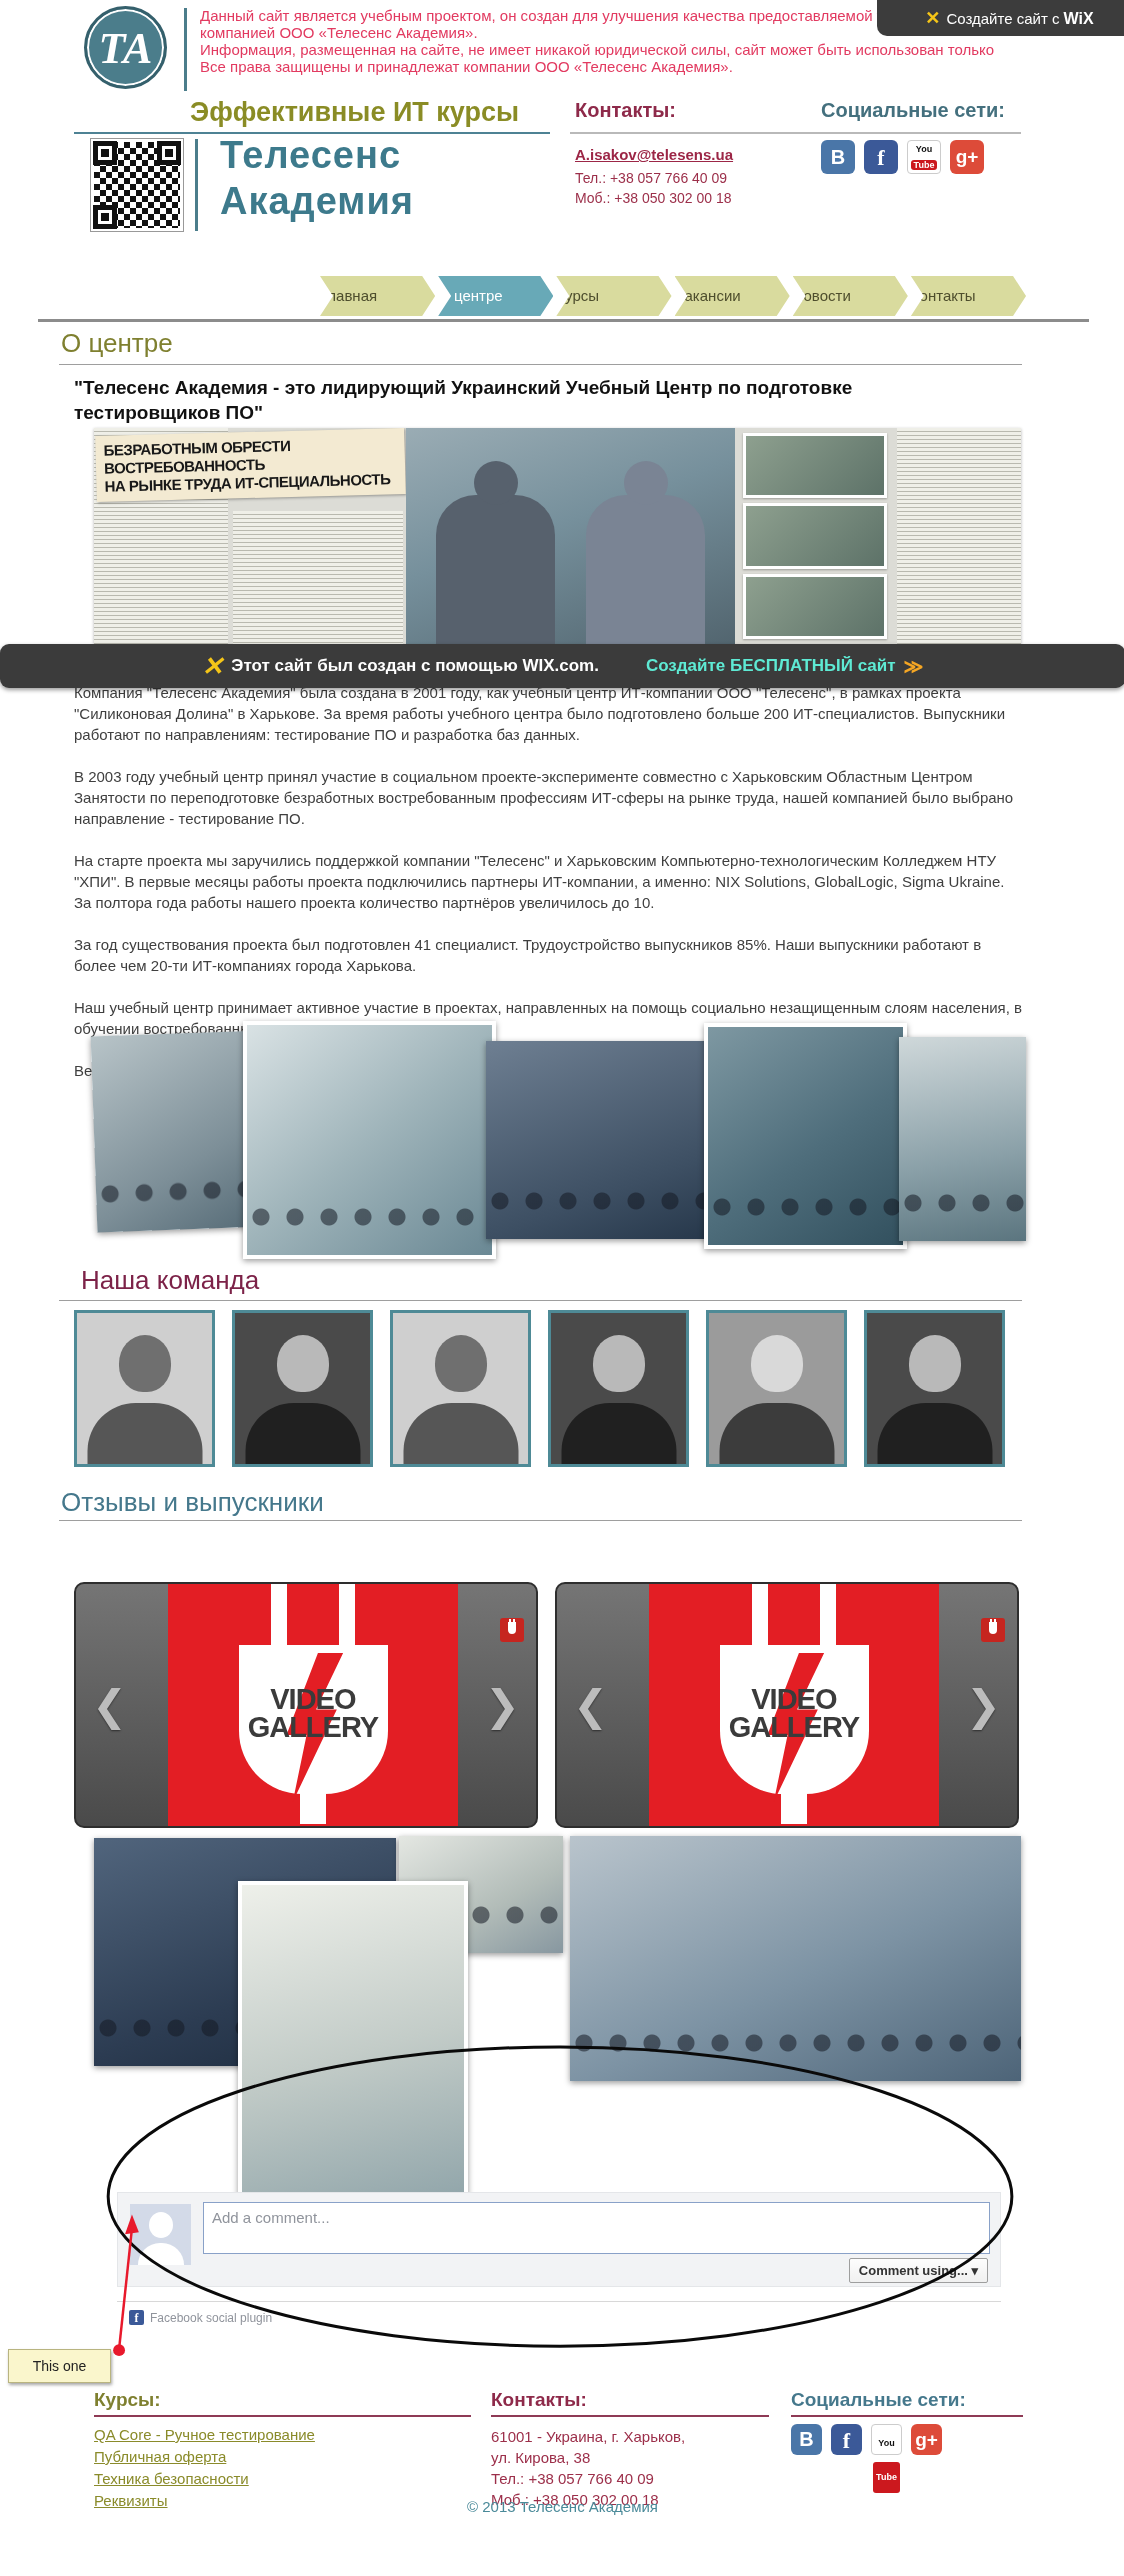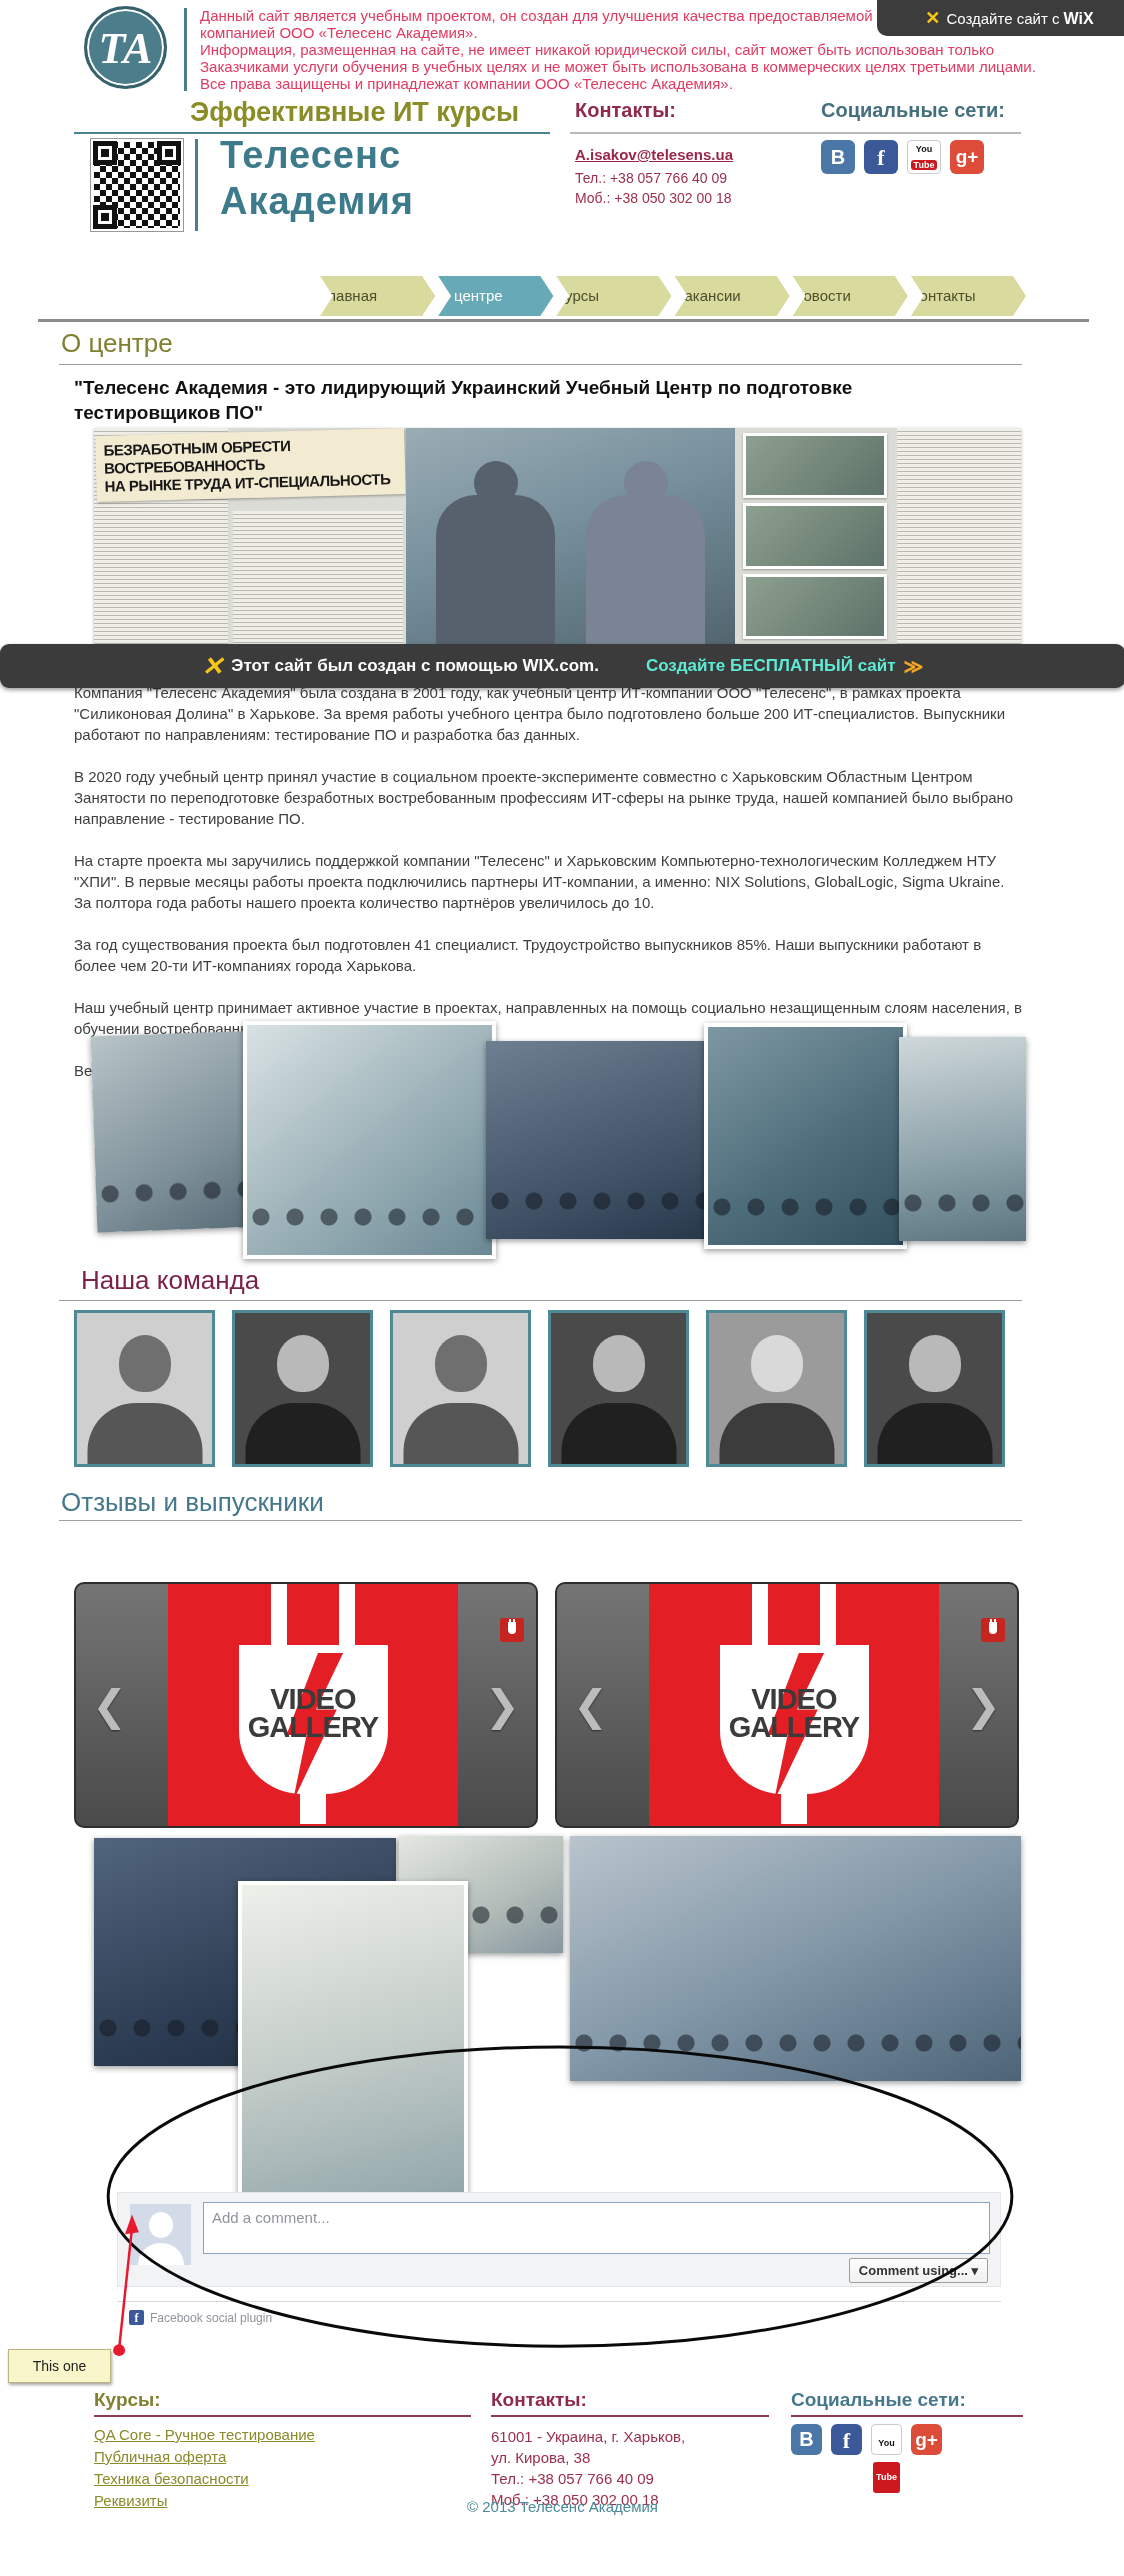--- a/index.html
+++ b/index.html
@@ -184,21 +184,20 @@
 <body>
 
 <div id="page">
 
   <div class="abs ta-logo">TA</div>
   <div class="abs top-divider"></div>
   <div class="abs disclaimer">
     <div>Данный сайт является учебным проектом, он создан для улучшения качества предоставляемой услуги</div>
     <div>компанией ООО «Телесенс Академия».</div>
     <div>Информация, размещенная на сайте, не имеет никакой юридической силы, сайт может быть использован только</div>
-    <div>Заказчиками услуги обучения в учебных целях и не может быть использована в коммерческих целях третьими лицами.</div>
     <div>Все права защищены и  принадлежат компании ООО «Телесенс Академия».</div>
   </div>
   <div class="abs wix-badge">
     <span class="wx">✕</span><span>Создайте сайт с</span>&nbsp;<b>WiX</b>
   </div>
 
   <div class="abs tagline">Эффективные ИТ курсы</div>
   <div class="abs tagline-rule"></div>
   <div class="abs hdr-contacts-h">Контакты:</div>
   <div class="abs hdr-social-h">Социальные сети:</div>
@@ -263,21 +262,21 @@
 
   <div class="abs wix-banner">
     <span class="wx">✕</span>
     <span class="t">Этот сайт был создан с помощью WIX.com.</span>
     <span class="cta">Создайте БЕСПЛАТНЫЙ сайт</span>
     <span class="arr">≫</span>
   </div>
 
   <div class="abs paragraphs">
     <p>Компания "Телесенс Академия" была создана в 2001 году, как учебный центр ИТ-компании ООО "Телесенс", в рамках проекта "Силиконовая Долина" в Харькове. За время работы учебного центра было подготовлено больше 200 ИТ-специалистов. Выпускники работают по направлениям: тестирование ПО и разработка баз данных.</p>
-    <p>В 2020 году учебный центр принял участие в социальном проекте-эксперименте совместно с Харьковским Областным Центром Занятости по переподготовке безработных востребованным профессиям ИТ-сферы на рынке труда, нашей компанией было выбрано направление - тестирование ПО.</p>
+    <p>В 2003 году учебный центр принял участие в социальном проекте-эксперименте совместно с Харьковским Областным Центром Занятости по переподготовке безработных востребованным профессиям ИТ-сферы на рынке труда, нашей компанией было выбрано направление - тестирование ПО.</p>
     <p>На старте проекта мы заручились поддержкой компании "Телесенс" и Харьковским Компьютерно-технологическим Колледжем НТУ "ХПИ". В первые месяцы работы проекта подключились партнеры ИТ-компании, а именно: NIX Solutions, GlobalLogic, Sigma Ukraine. За полтора года работы нашего проекта количество партнёров увеличилось до 10.</p>
     <p>За год существования проекта был подготовлен 41 специалист. Трудоустройство выпускников 85%. Наши выпускники работают в более чем 20-ти ИТ-компаниях города Харькова.</p>
     <p>Наш учебный центр принимает активное участие в проектах, направленных на помощь социально незащищенным слоям населения, в обучении востребованным ИТ-специальностям.</p>
     <p>Весь наш опыт и знания мы воплотили в наших курсах.</p>
   </div>
 
   <div class="abs classes">
     <div class="cp cp1">
         <div class="heads"></div>
       </div>

